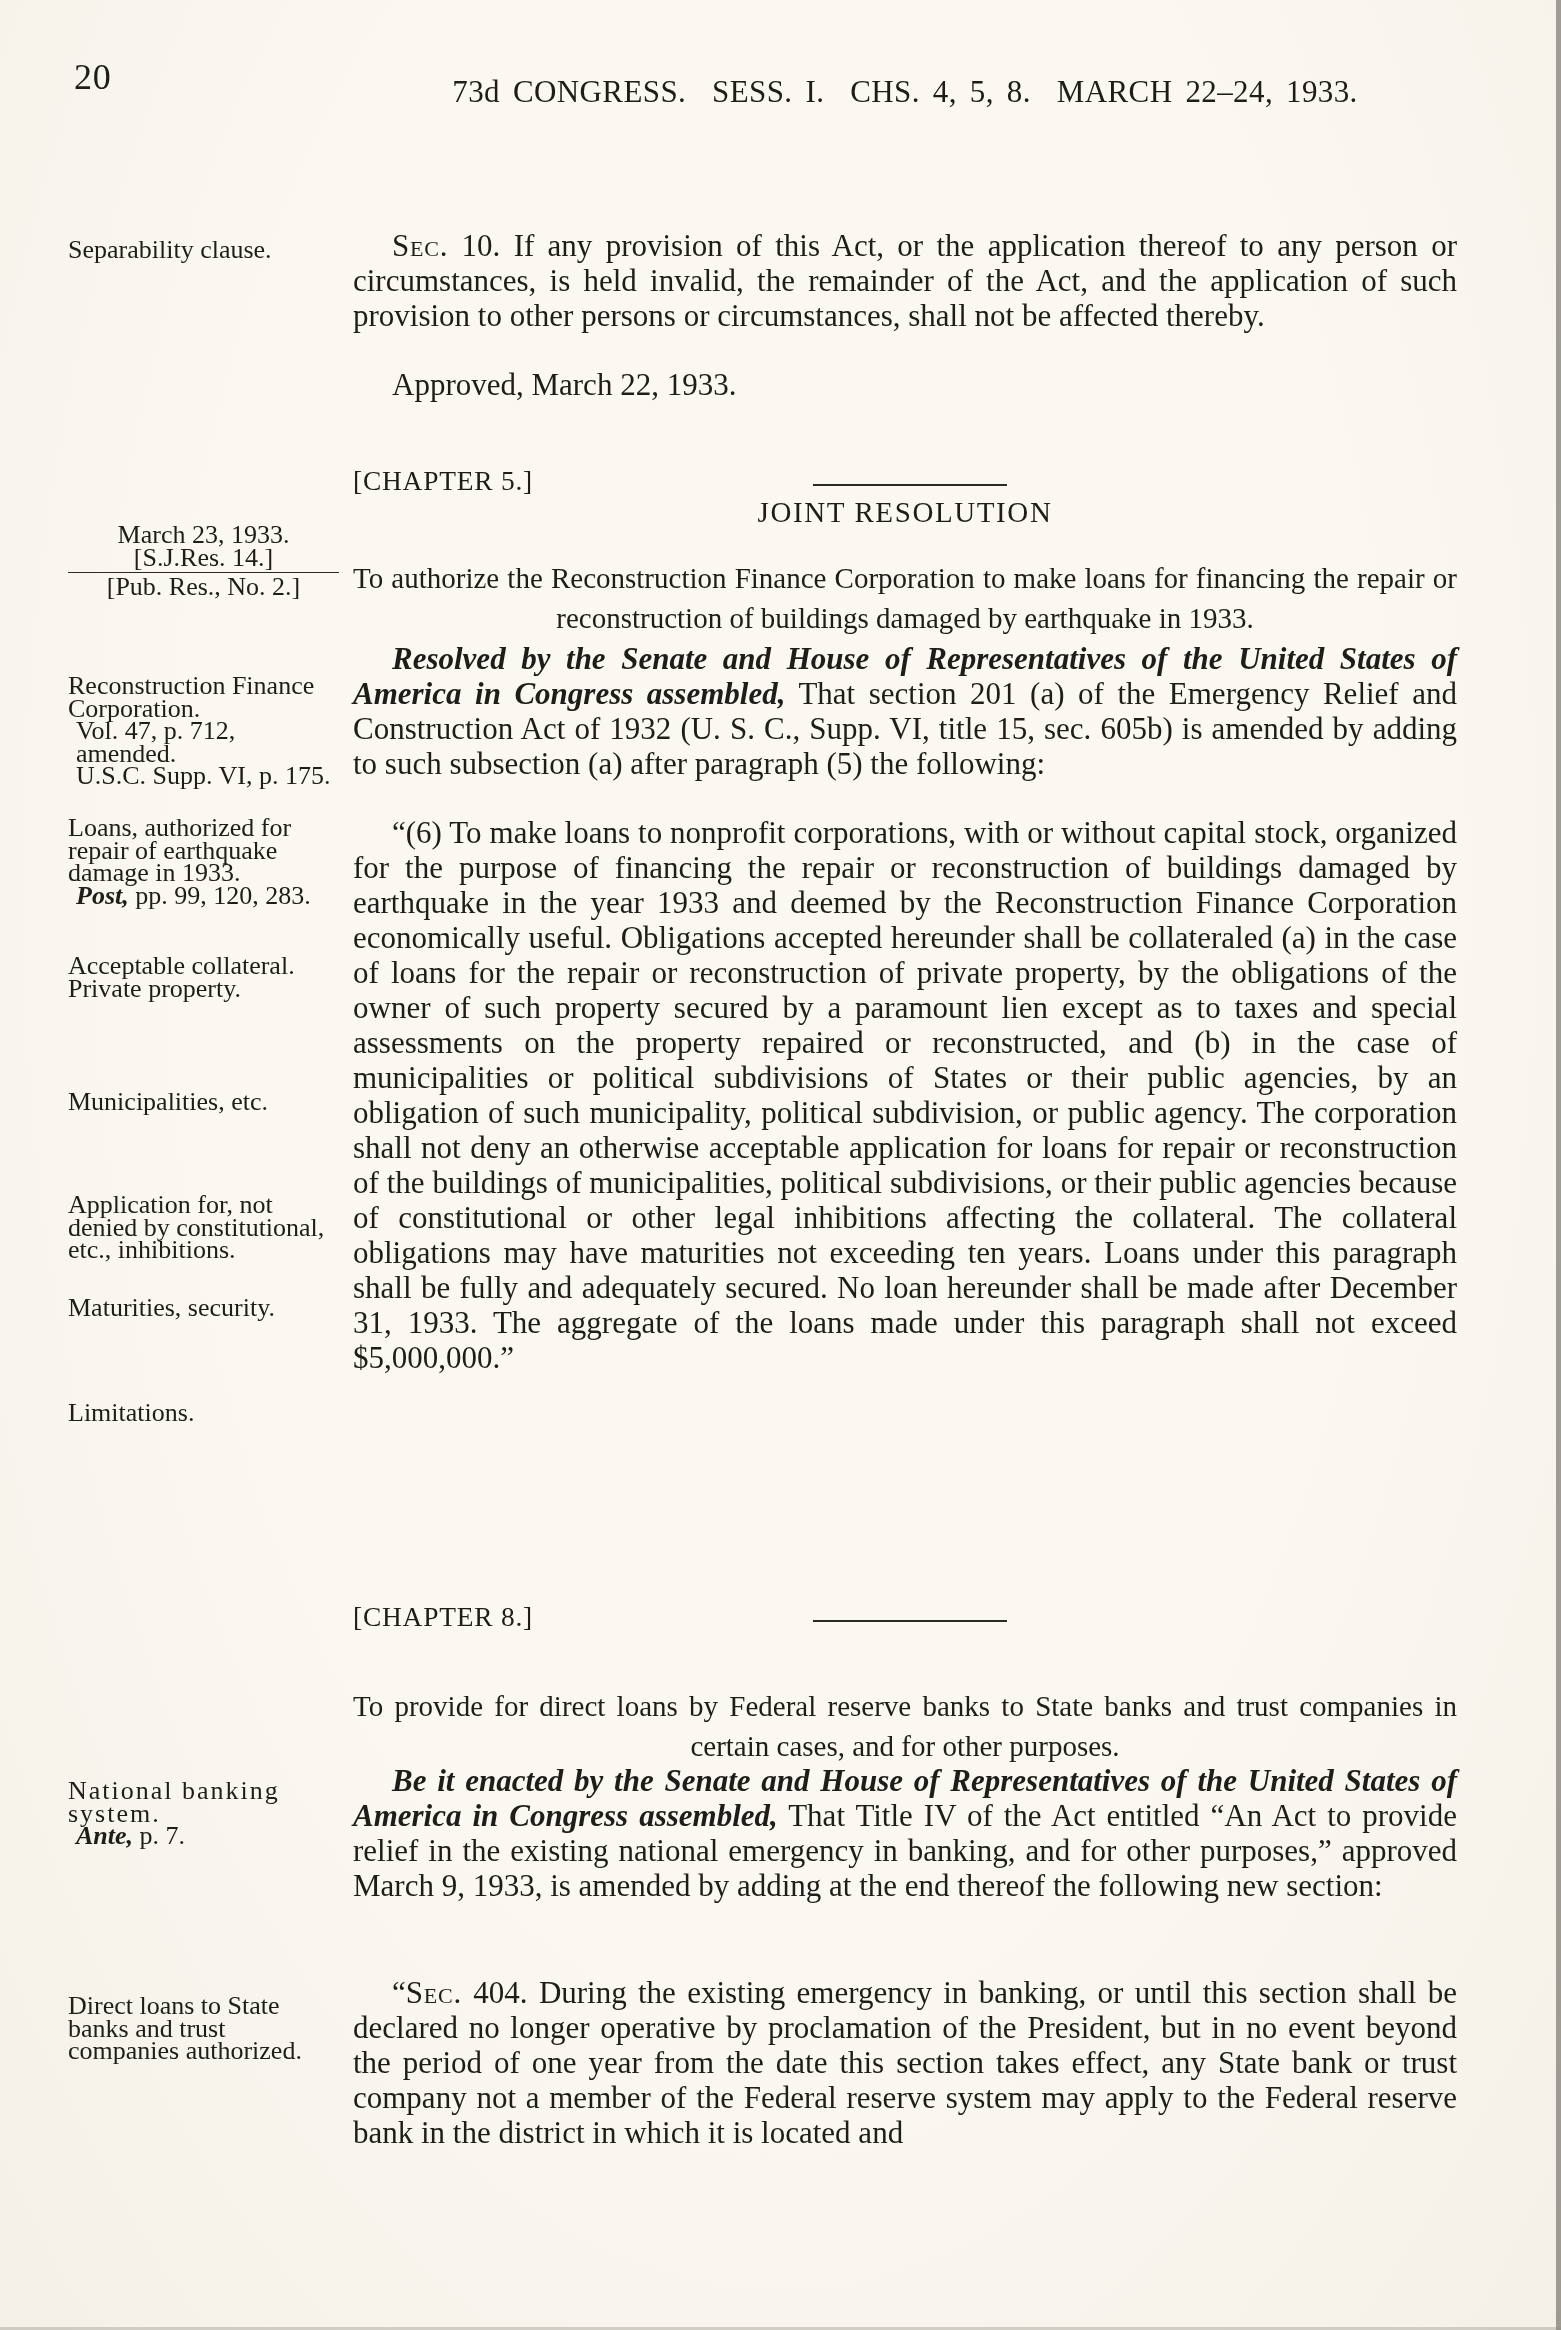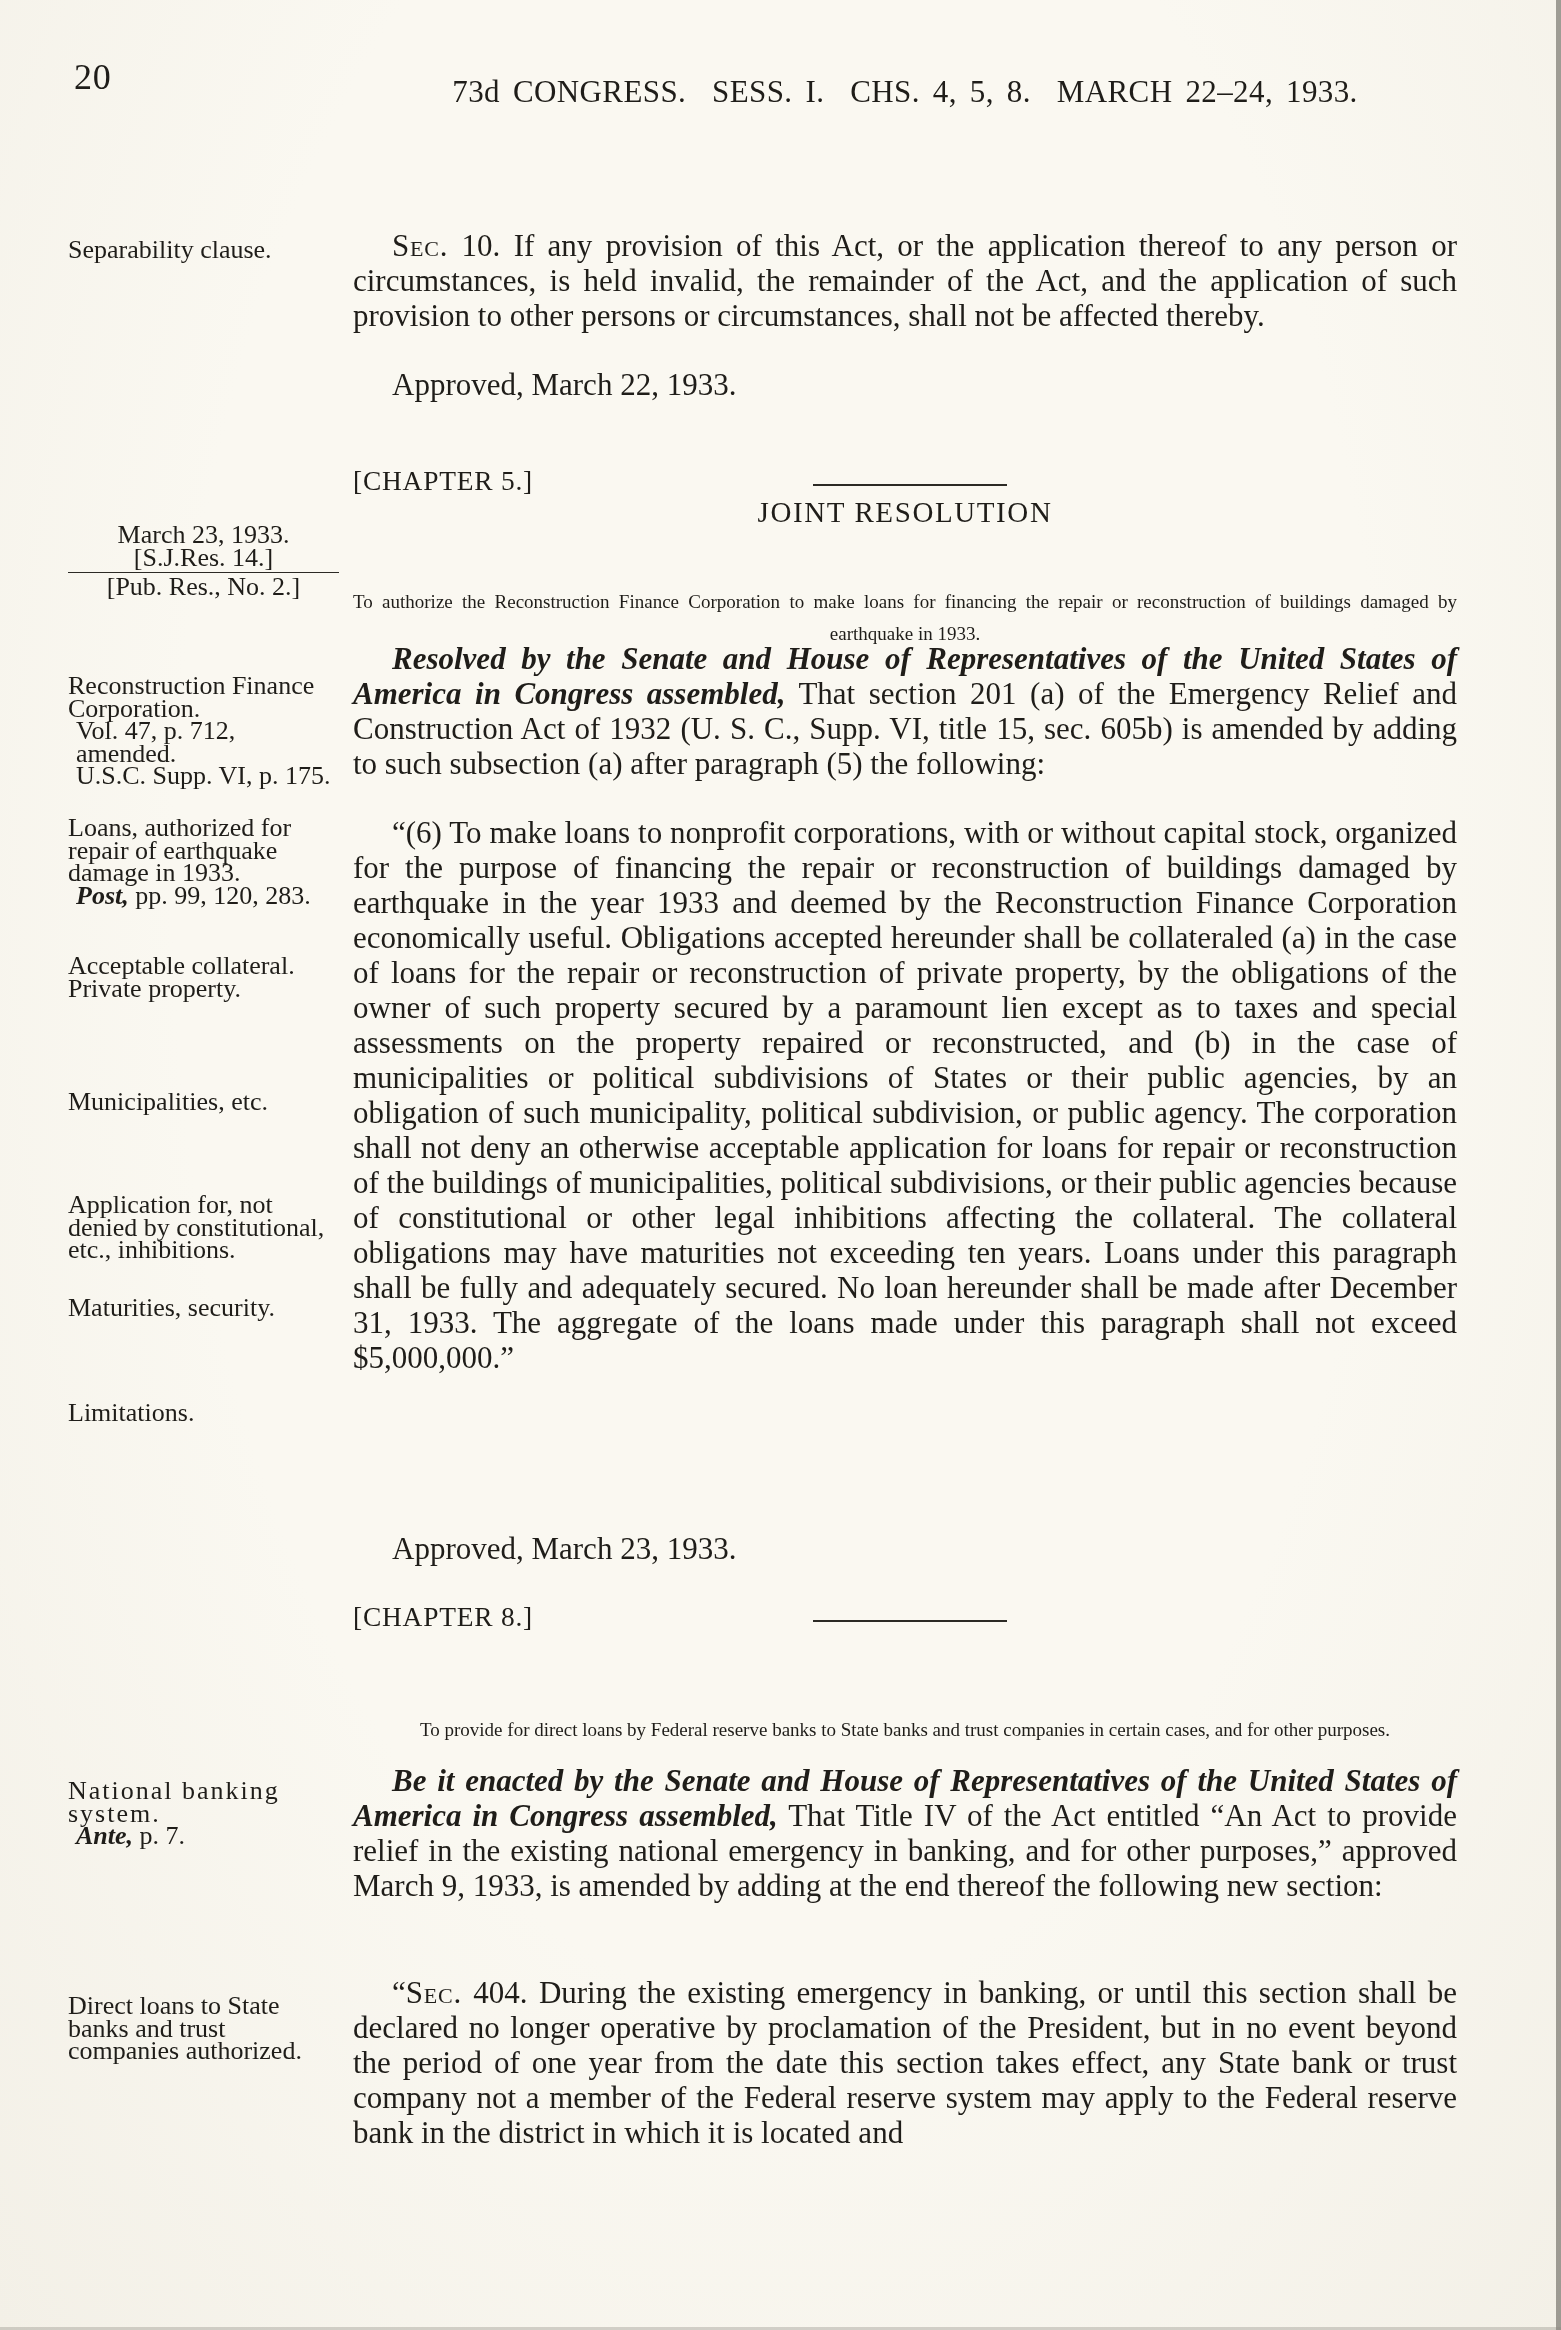--- a/index.html
+++ b/index.html
@@ -34,22 +34,22 @@
   .main-col {
     position: absolute; left: 353px; top: 0; width: 1104px; height: 100%;
   }
   .main-col > * { position: absolute; left: 0; width: 100%; margin: 0; }
   .bt { font-size: 31px; line-height: 35px; text-align: justify; }
   .indent { text-indent: 39px; }
   .noj { text-align: left; }
   .sc { font-variant: small-caps; letter-spacing: 0.8px; }
   .it { font-style: italic; font-weight: bold; }
   .title-text {
-    font-size: 19px; line-height: 32px;
-    text-align: justify; text-align-last: center; margin-top: 28px;
+    font-size: 29px; line-height: 40px;
+    text-align: justify; text-align-last: center;
   }
   .doc-heading {
     font-size: 29px; font-weight: normal; text-align: center;
     letter-spacing: 1.6px; font-family: "Liberation Serif", serif;
   }
   .chapter-row { height: 37px; }
   .chapter-label { font-size: 27.4px; letter-spacing: 0.8px; }
   .chapter-rule {
     position: absolute; left: 460px; top: 18px; width: 194px;
     border-top: 2.4px solid #2c2a25;
@@ -125,21 +125,20 @@
     </div>
 
     <h2 class="doc-heading" style="top:496px">JOINT RESOLUTION</h2>
 
     <p class="title-text" style="top:558px">To authorize the Reconstruction Finance Corporation to make loans for financing the repair or reconstruction of buildings damaged by earthquake in 1933.</p>
 
     <p class="bt indent" style="top:641px"><span class="it">Resolved by the Senate and House of Representatives of the United States of America in Congress assembled,</span><span> That section 201 (a) of the Emergency Relief and Construction Act of 1932 (U. S. C., Supp. VI, title 15, sec. 605b) is amended by adding to such subsection (a) after paragraph (5) the following:</span></p>
 
     <p class="bt indent" style="top:815px">“(6) To make loans to nonprofit corporations, with or without capital stock, organized for the purpose of financing the repair or reconstruction of buildings damaged by earthquake in the year 1933 and deemed by the Reconstruction Finance Corporation economically useful. Obligations accepted hereunder shall be collateraled (a) in the case of loans for the repair or reconstruction of private property, by the obligations of the owner of such property secured by a paramount lien except as to taxes and special assessments on the property repaired or reconstructed, and (b) in the case of municipalities or political subdivisions of States or their public agencies, by an obligation of such municipality, political subdivision, or public agency. The corporation shall not deny an otherwise acceptable application for loans for repair or reconstruction of the buildings of municipalities, political subdivisions, or their public agencies because of constitutional or other legal inhibitions affecting the collateral. The collateral obligations may have maturities not exceeding ten years. Loans under this paragraph shall be fully and adequately secured. No loan hereunder shall be made after December 31, 1933. The aggregate of the loans made under this paragraph shall not exceed $5,000,000.”</p>
 
-    <p class="bt indent noj" style="top:1531px">Approved, March 23, 1933.</p>
 
     <div class="chapter-row" style="top:1602px">
       <span class="chapter-label">[CHAPTER 8.]</span>
       <span class="chapter-rule"></span>
     </div>
 
 
     <p class="title-text" style="top:1686px">To provide for direct loans by Federal reserve banks to State banks and trust companies in certain cases, and for other purposes.</p>
 
     <p class="bt indent" style="top:1763px"><span class="it">Be it enacted by the Senate and House of Representatives of the United States of America in Congress assembled,</span><span> That Title IV of the Act entitled “An Act to provide relief in the existing national emergency in banking, and for other purposes,” approved March 9, 1933, is amended by adding at the end thereof the following new section:</span></p>

